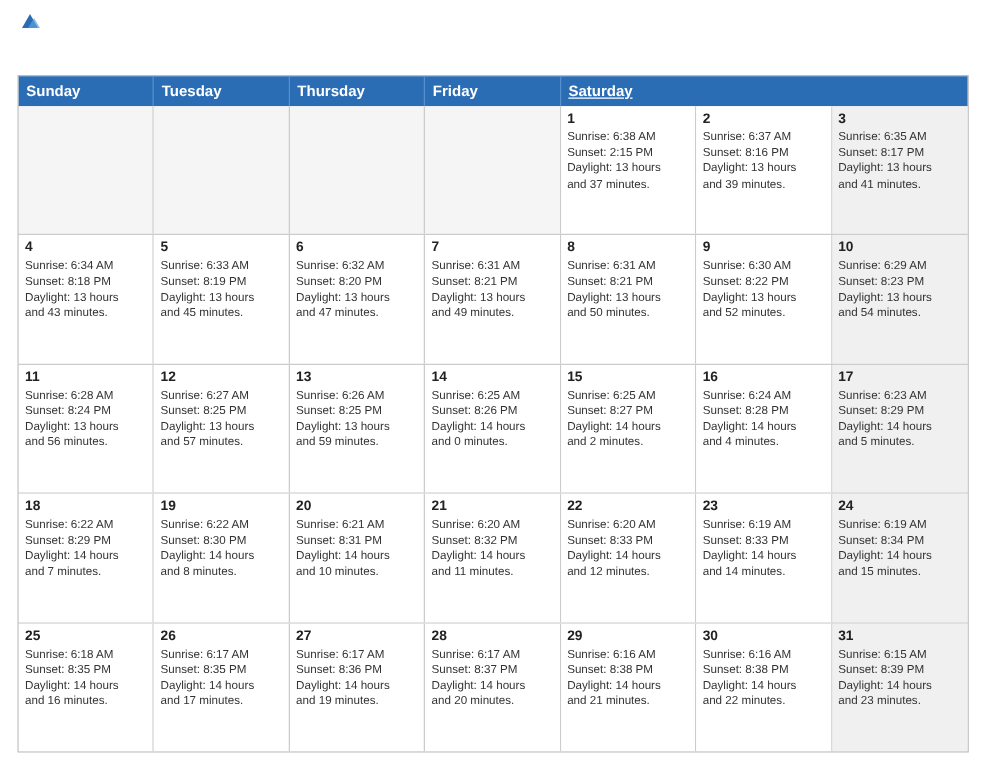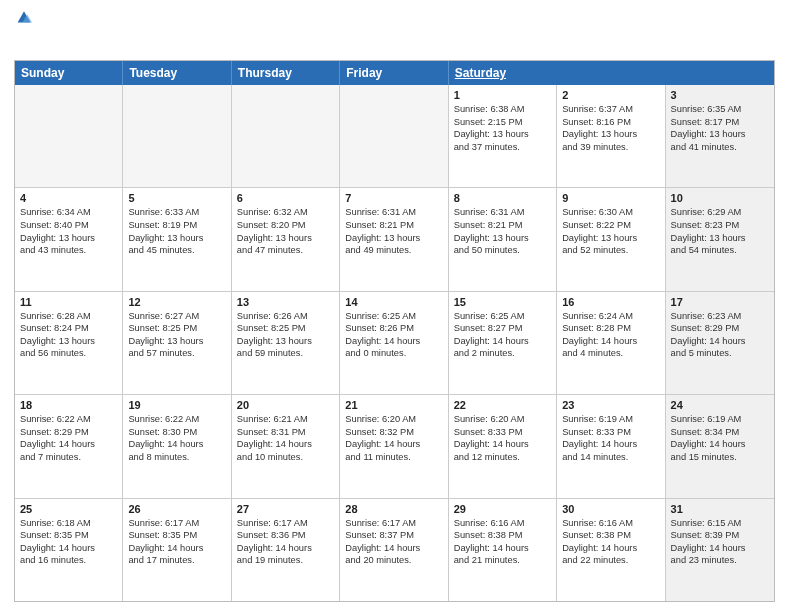--- a/index.html
+++ b/index.html
@@ -171,21 +171,21 @@
             <div class="cell-line">Sunrise: 6:35 AM</div>
             <div class="cell-line">Sunset: 8:17 PM</div>
             <div class="cell-line">Daylight: 13 hours</div>
             <div class="cell-line">and 41 minutes.</div>
           </div>
         </div>
         <div class="cal-row">
           <div class="cal-cell">
             <div class="day-num">4</div>
             <div class="cell-line">Sunrise: 6:34 AM</div>
-            <div class="cell-line">Sunset: 8:40 PM</div>
+            <div class="cell-line">Sunset: 8:18 PM</div>
             <div class="cell-line">Daylight: 13 hours</div>
             <div class="cell-line">and 43 minutes.</div>
           </div>
           <div class="cal-cell">
             <div class="day-num">5</div>
             <div class="cell-line">Sunrise: 6:33 AM</div>
             <div class="cell-line">Sunset: 8:19 PM</div>
             <div class="cell-line">Daylight: 13 hours</div>
             <div class="cell-line">and 45 minutes.</div>
           </div>

